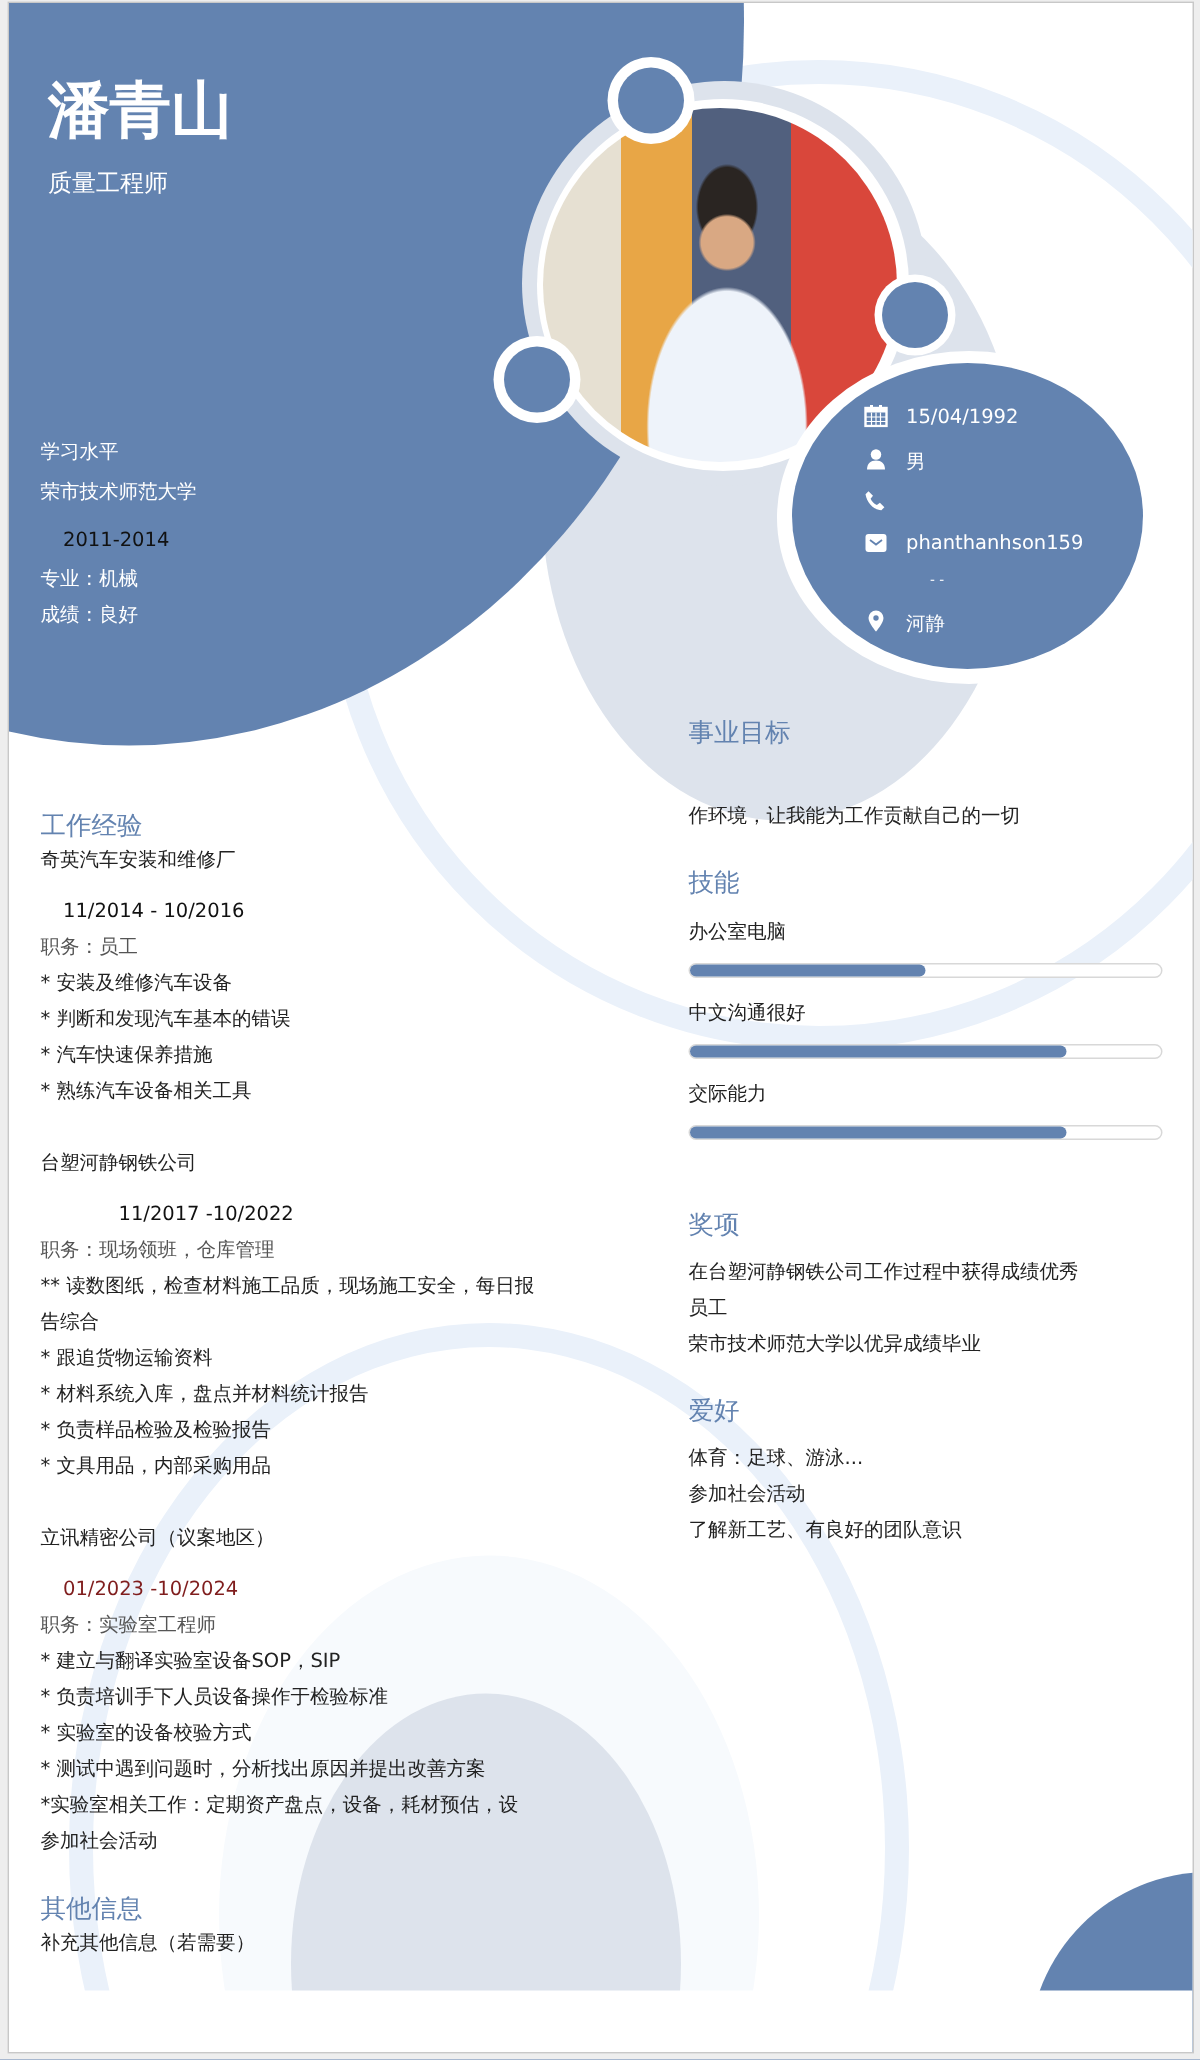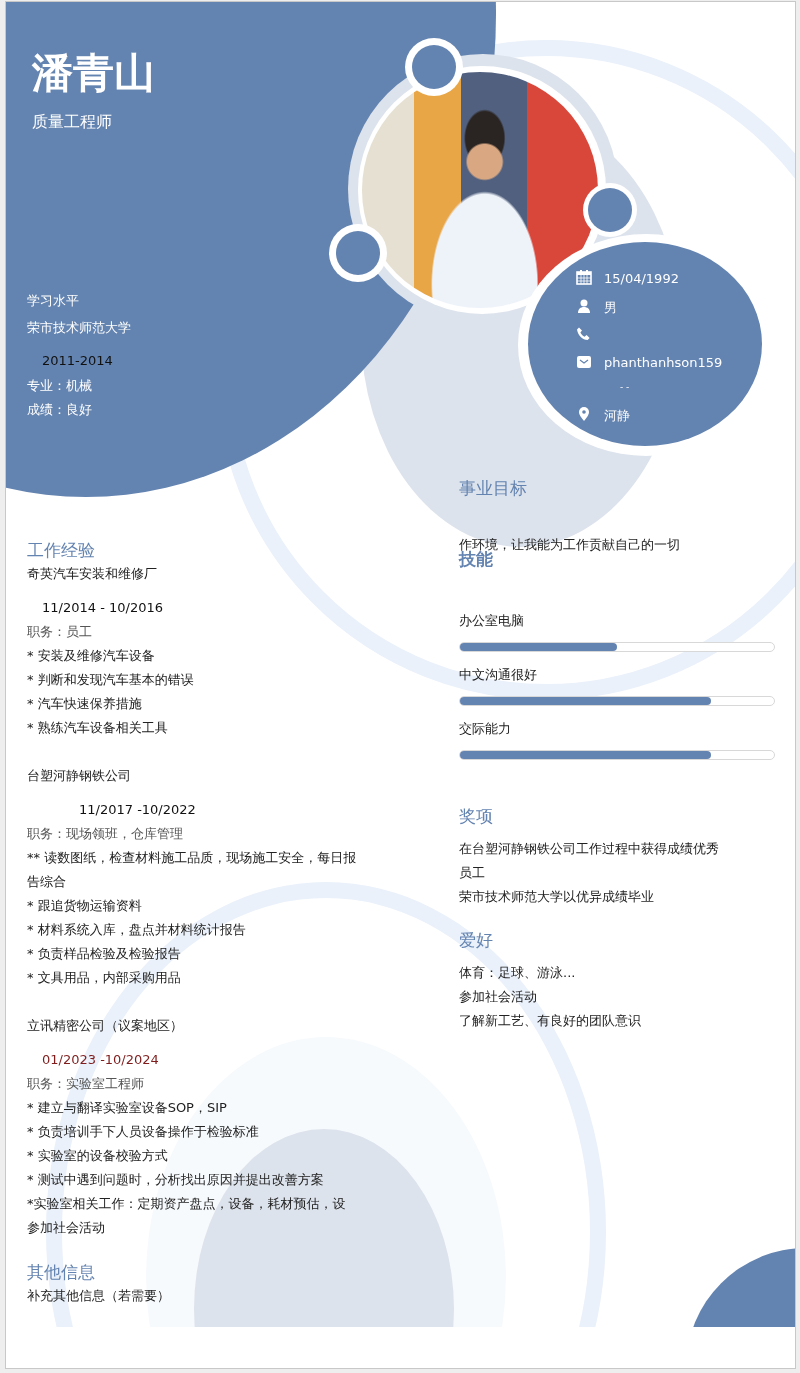--- a/index.html
+++ b/index.html
@@ -111,21 +111,21 @@
     <svg class="icon" style="left:570px; top:404px;" viewBox="0 0 16 16">
       <path d="M8 1a5 5 0 0 1 5 5c0 3.5-5 9-5 9S3 9.5 3 6a5 5 0 0 1 5-5z" fill="#fff"></path>
       <circle cx="8" cy="6" r="1.8" fill="#6383b0"></circle>
     </svg>
     <div class="txt white" style="left:598px; top:405px; font-size:13px;">河静</div>
   </div>
 
   <div class="txt sec-title" style="left:453px; top:475px;">事业目标</div>
   <div class="txt dark body13" style="left:453px; top:531px;">作环境，让我能为工作贡献自己的一切</div>
 
-  <div class="txt sec-title" style="left:453px; top:546px;font-weight:bold;">技能</div>
+  <div class="txt sec-title" style="left:453px; top:575px;">技能</div>
 
   <div class="txt dark" style="left:453px; top:610px; font-size:13px;">办公室电脑</div>
   <div class="skill-track" style="left:453px; top:640px; width:314px;">
     <div class="skill-fill" style="width:50%;"></div>
   </div>
 
   <div class="txt dark" style="left:453px; top:664px; font-size:13px;">中文沟通很好</div>
   <div class="skill-track" style="left:453px; top:694px; width:314px;">
     <div class="skill-fill" style="width:80%;"></div>
   </div>

